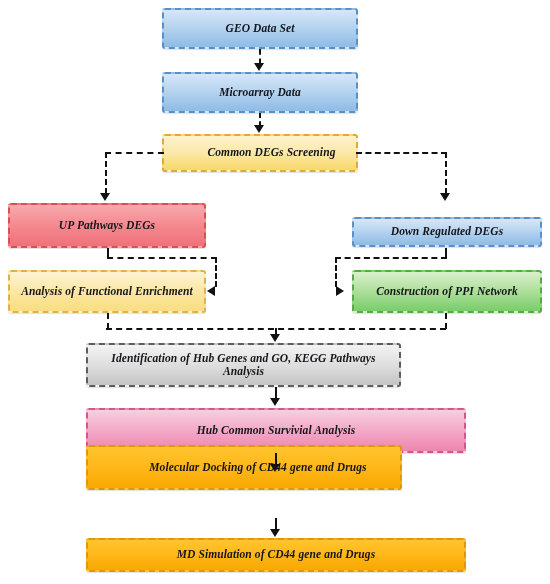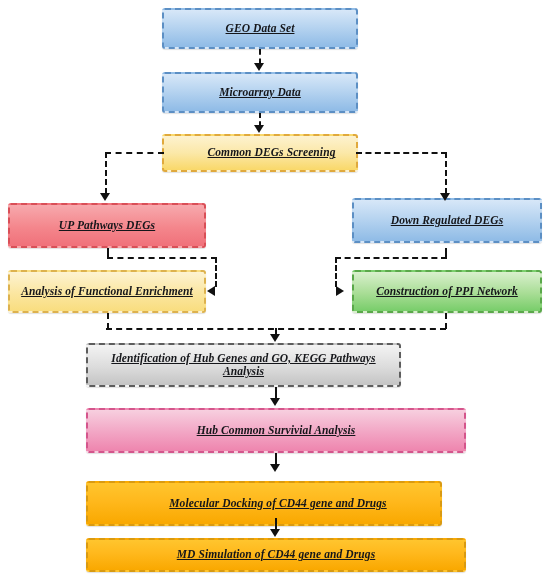--- a/index.html
+++ b/index.html
@@ -15,21 +15,20 @@
     position:absolute;
     box-sizing:border-box;
     display:flex;align-items:center;justify-content:center;
     text-align:center;
     font-weight:bold;font-style:italic;
     font-size:11.5px;
     color:#15161a;
     letter-spacing:.1px;
     border-radius:3px;
     box-shadow:0 1px 1px rgba(0,0,0,.12);
-    text-decoration:underline;
   }
   .node .lbl{padding:0 6px;line-height:1.15;}
 
   
   .n-blue{
     background:linear-gradient(to bottom,#d7e7f8 0%,#b7d4f0 45%,#8fbbe6 100%);
     border:2px dashed #5c8fc4;
   }
   .n-yellow{
     background:linear-gradient(to bottom,#fdf2cf 0%,#fbe8a8 50%,#f9d869 100%);
@@ -101,41 +100,41 @@
   </div>
 
   <div class="node n-yellow" style="left:162px;top:134px;width:196px;height:38px;">
     <span class="lbl">Common DEGs Screening</span>
   </div>
 
   <div class="node n-red" style="left:8px;top:203px;width:198px;height:45px;">
     <span class="lbl">UP Pathways DEGs</span>
   </div>
 
-  <div class="node n-blue" style="left:352px;top:198px;width:190px;height:45px;">
+  <div class="node n-blue" style="left:352px;top:217px;width:190px;height:30px;">
     <span class="lbl">Down Regulated DEGs</span>
   </div>
 
   <div class="node n-green" style="left:352px;top:270px;width:190px;height:43px;">
     <span class="lbl">Construction of PPI Network</span>
   </div>
 
   <div class="node n-yellow2" style="left:8px;top:270px;width:198px;height:43px;">
     <span class="lbl">Analysis of Functional Enrichment</span>
   </div>
 
   <div class="node n-gray" style="left:86px;top:343px;width:315px;height:44px;">
     <span class="lbl">Identification of Hub Genes and GO, KEGG Pathways Analysis</span>
   </div>
 
   <div class="node n-pink" style="left:86px;top:408px;width:380px;height:45px;">
     <span class="lbl">Hub Common Survivial Analysis</span>
   </div>
 
-  <div class="node n-orange" style="left:86px;top:481px;width:356px;height:45px;padding-left:28px;">
+  <div class="node n-orange" style="left:86px;top:445px;width:316px;height:45px;padding-left:28px;">
     <span class="lbl">Molecular Docking of CD44 gene and Drugs</span>
   </div>
 
   <div class="node n-orange" style="left:86px;top:538px;width:380px;height:34px;">
     <span class="lbl">MD Simulation of CD44 gene and Drugs</span>
   </div>
 
   <div class="v-dash" style="left:259px;top:49px;height:15px;"></div>
   <div class="arrow-d" style="left:254px;top:63px;"></div>
 

